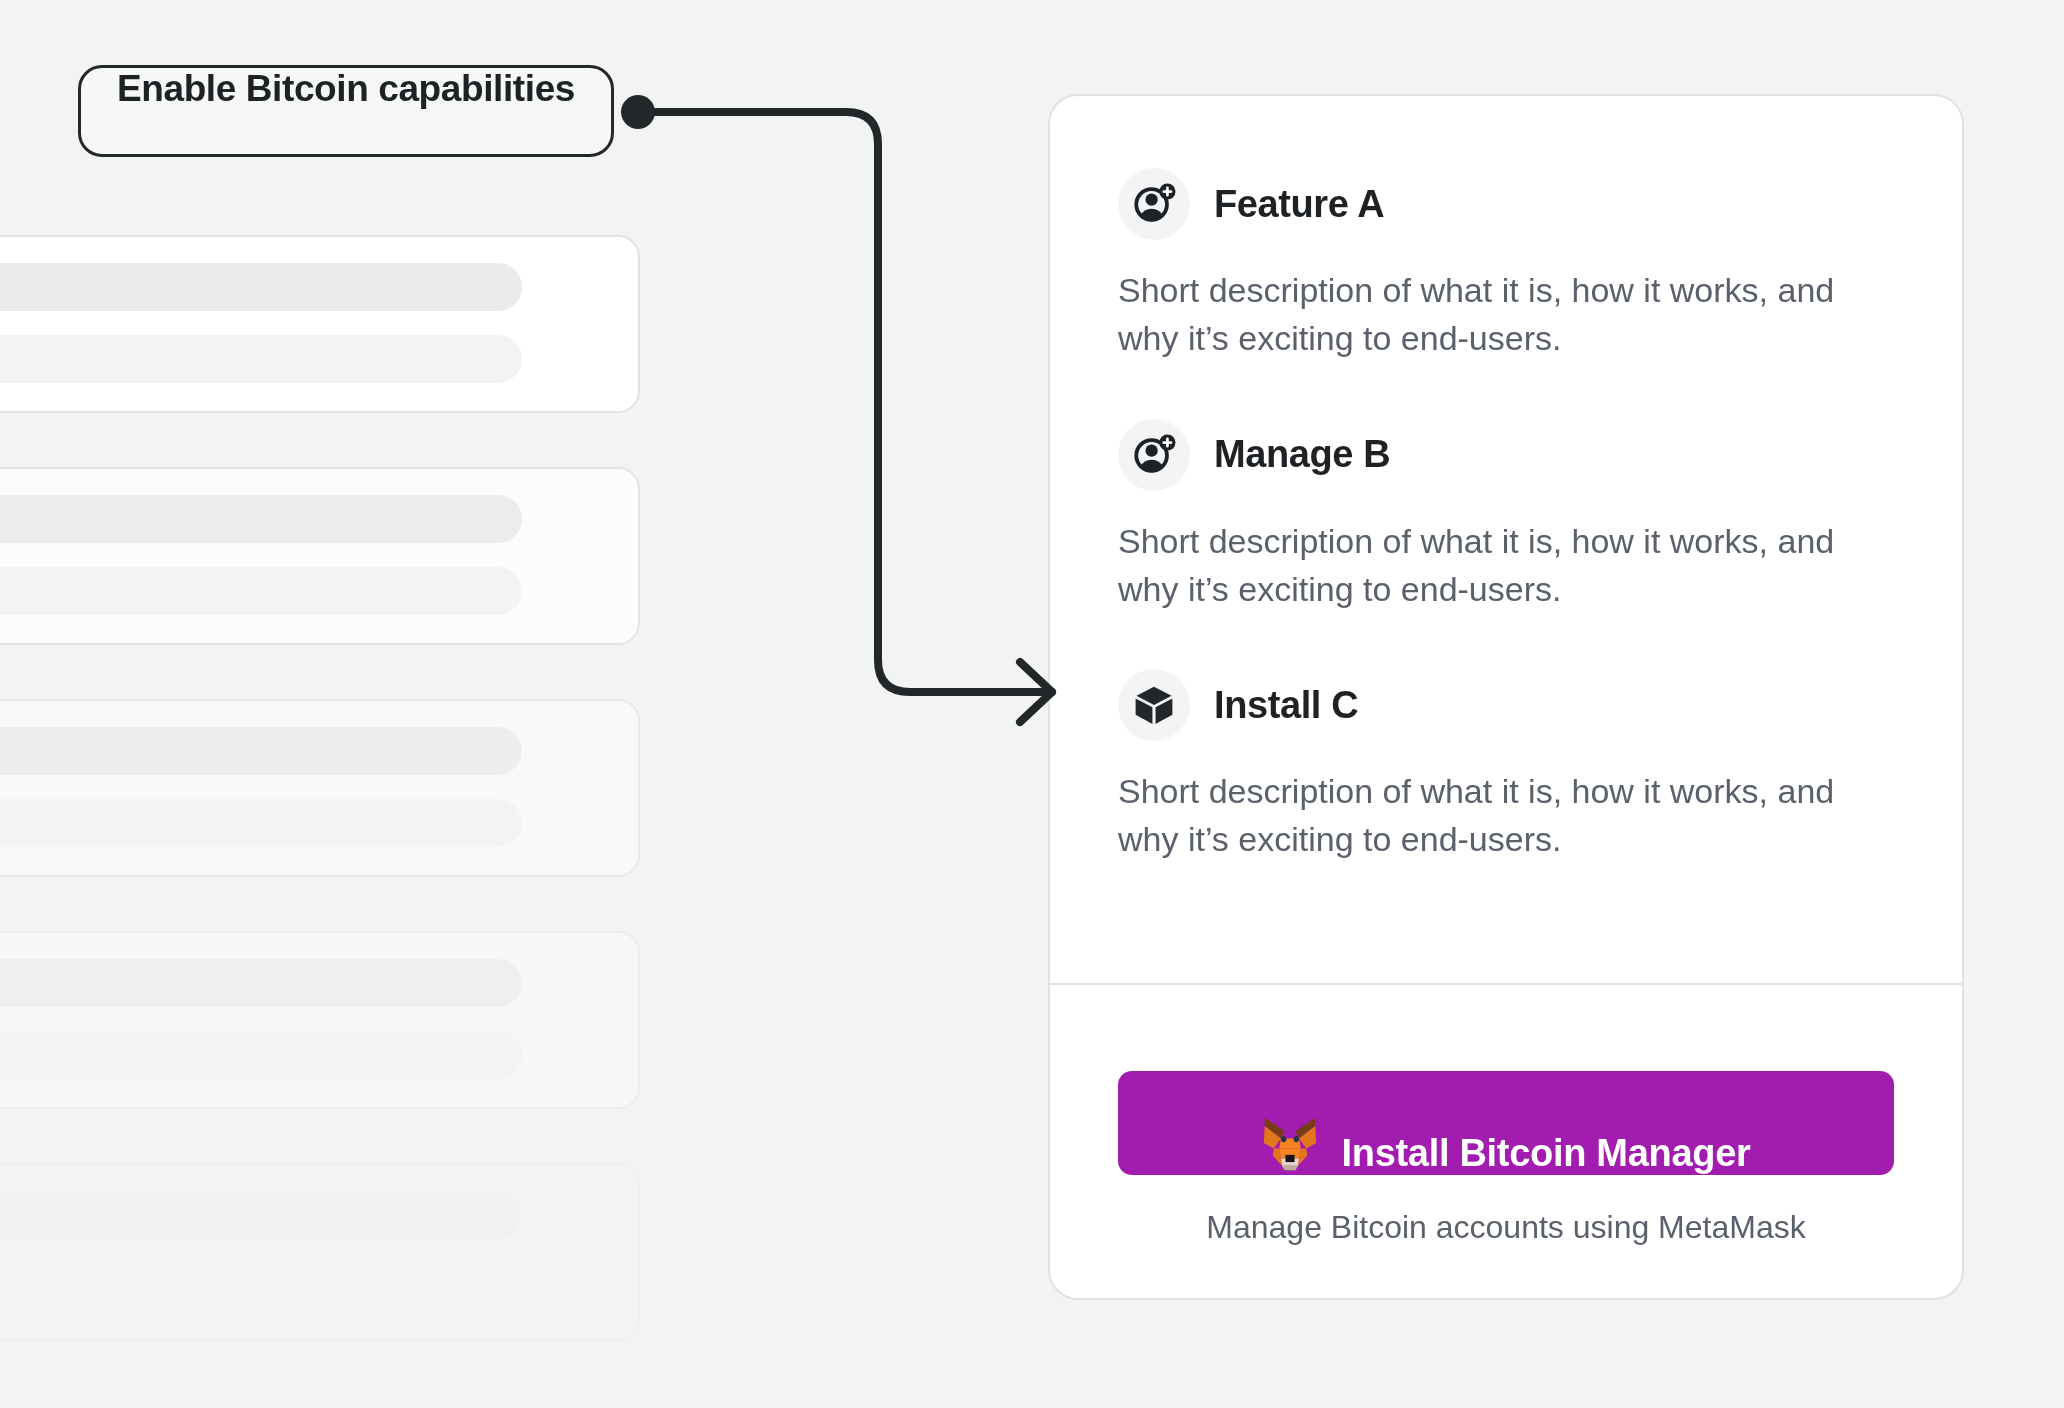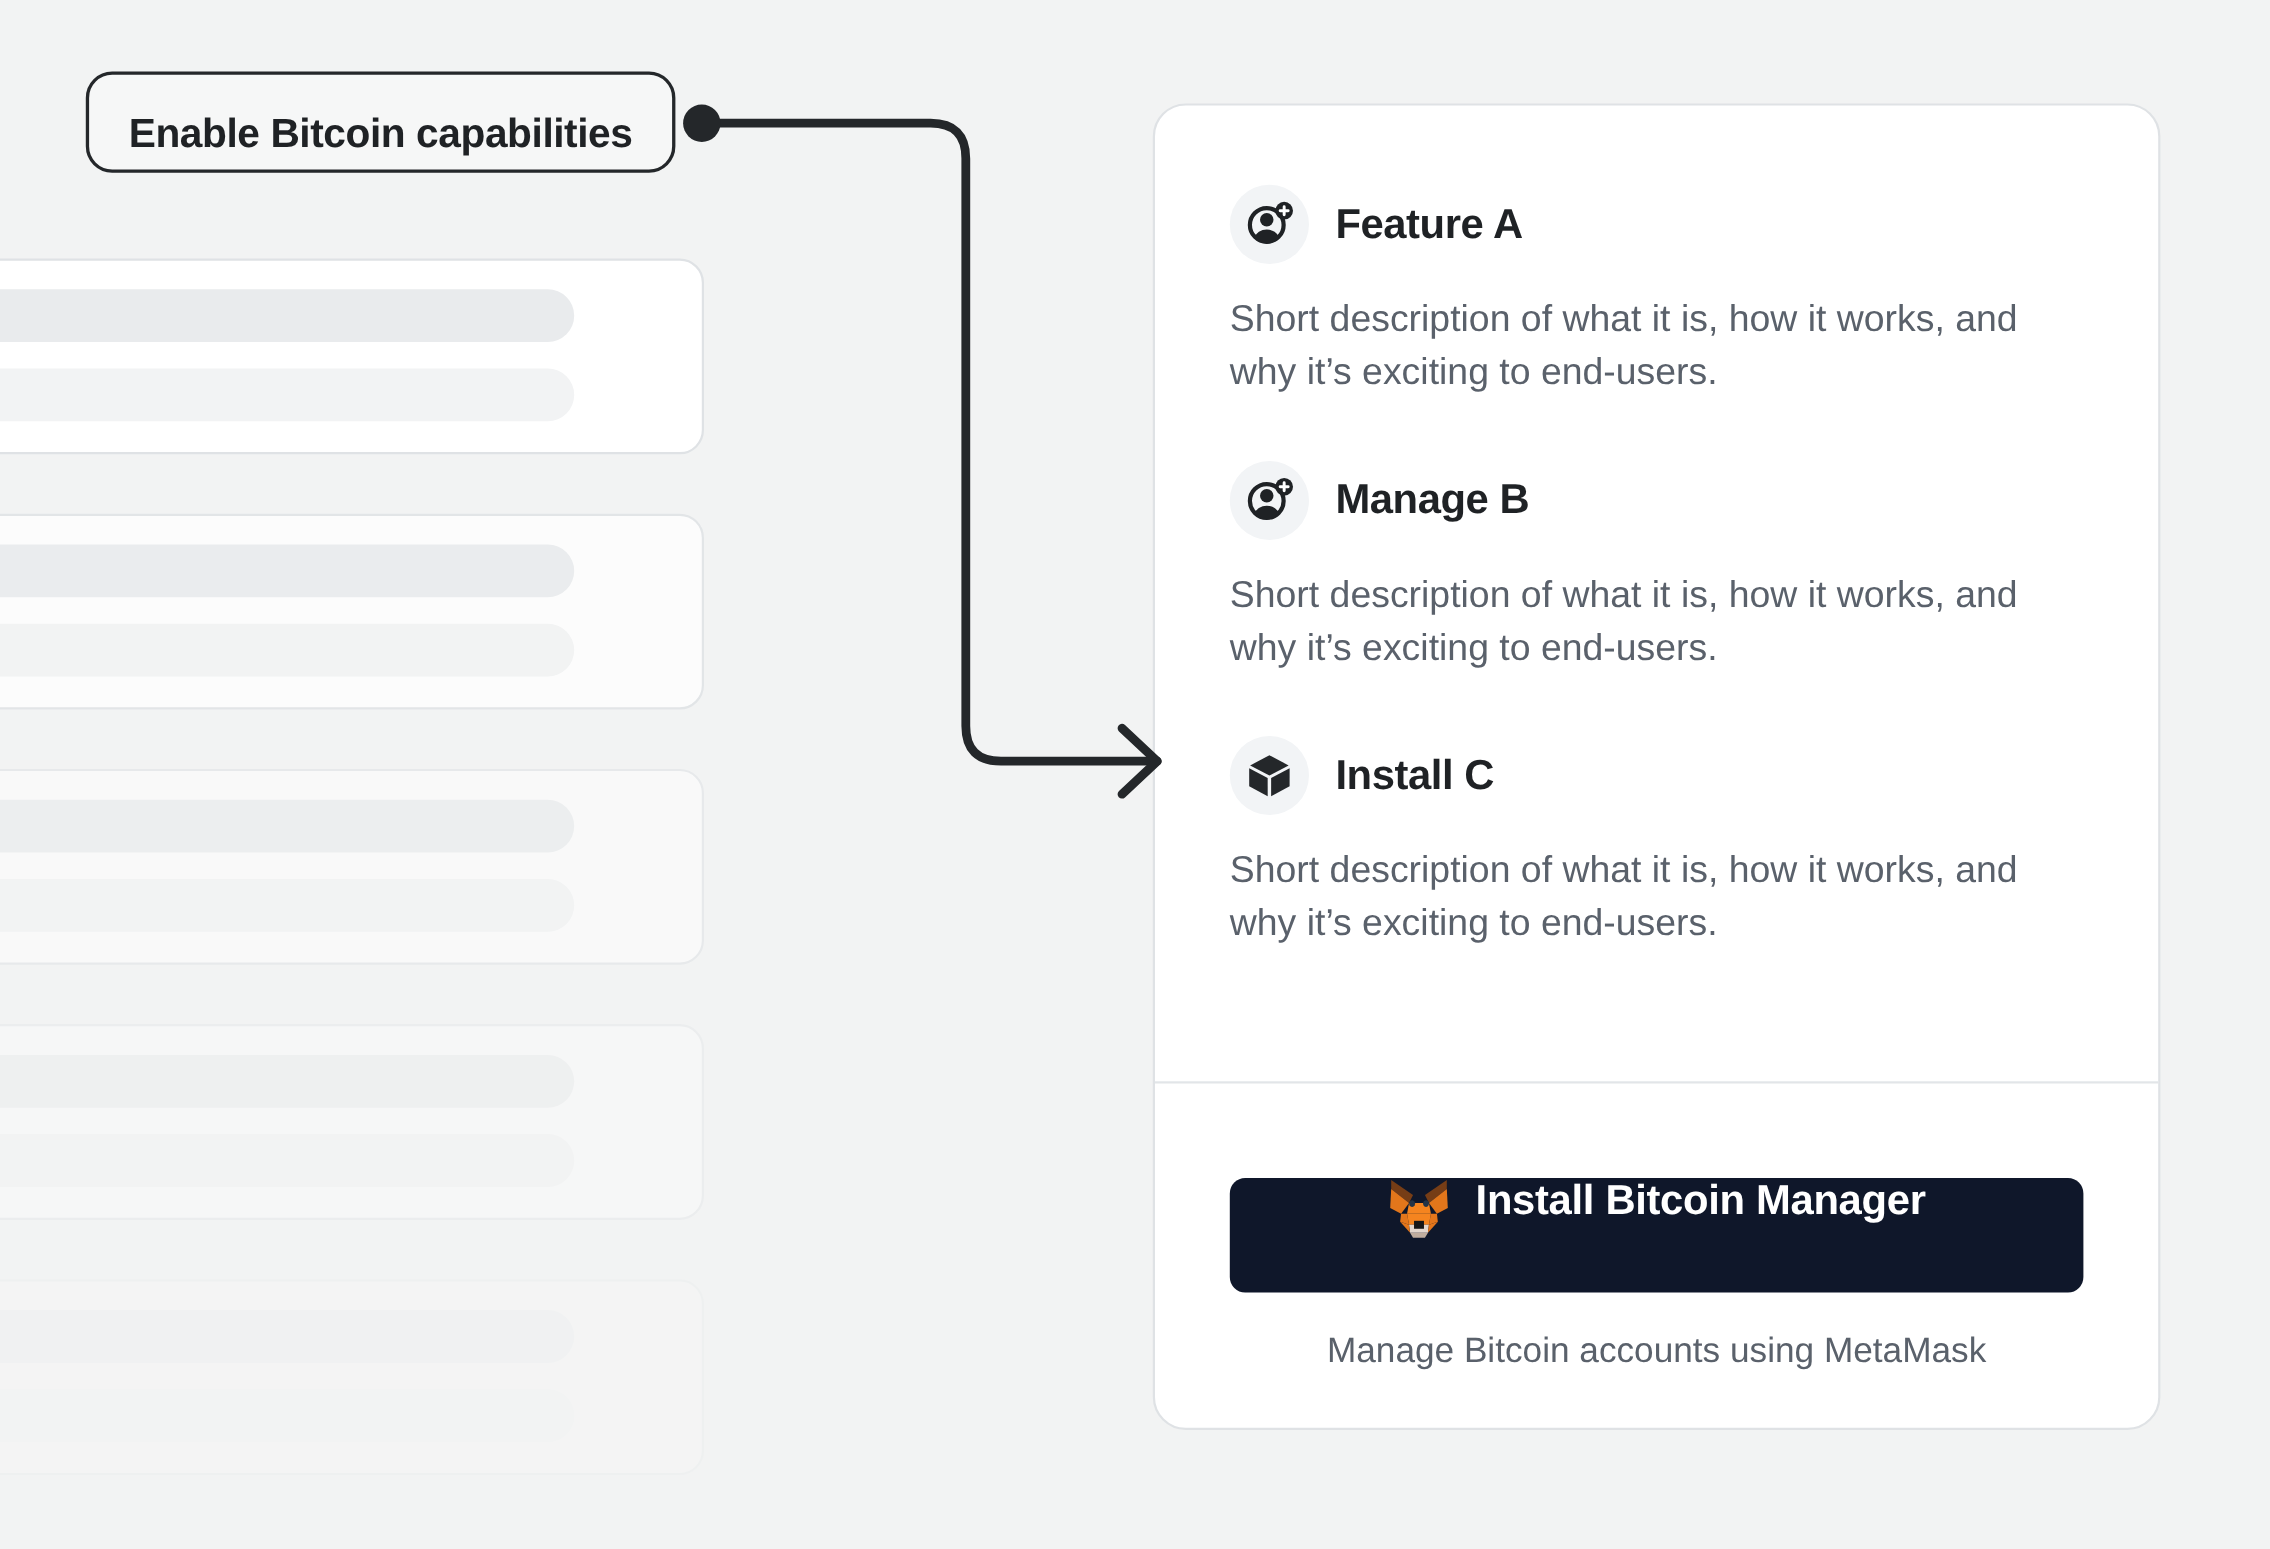--- a/index.html
+++ b/index.html
@@ -52,23 +52,23 @@
   .skeleton-bar.dim {
     background: #f2f3f4;
   }
 
   
   #callout-pill {
     position: absolute;
     left: 78px;
     top: 65px;
     height: 92px;
-    padding: 11px 36px;
-    display: flex;
-    align-items: flex-end;
+    padding: 0 36px;
+    display: flex;
+    align-items: flex-start;
     background: #f6f7f7;
     border: 3.5px solid #24272a;
     border-radius: 24px;
     z-index: 5;
   }
 
   #callout-pill .label {
     font-size: 37px;
     font-weight: 700;
     color: #1f2225;
@@ -152,25 +152,25 @@
   #install-section {
     padding: 58px 68px 52px 68px;
     display: flex;
     flex-direction: column;
     align-items: center;
   }
 
   #install-button {
     width: 100%;
     height: 104px;
-    background: #0f172a;
+    background: #a21caf;
     border: none;
     border-radius: 14px;
     display: flex;
-    align-items: flex-start;
+    align-items: flex-end;
     justify-content: center;
     gap: 22px;
     cursor: pointer;
   }
 
   #install-button .btn-label {
     font-size: 38px;
     font-weight: 700;
     color: #ffffff;
     letter-spacing: -0.3px;

